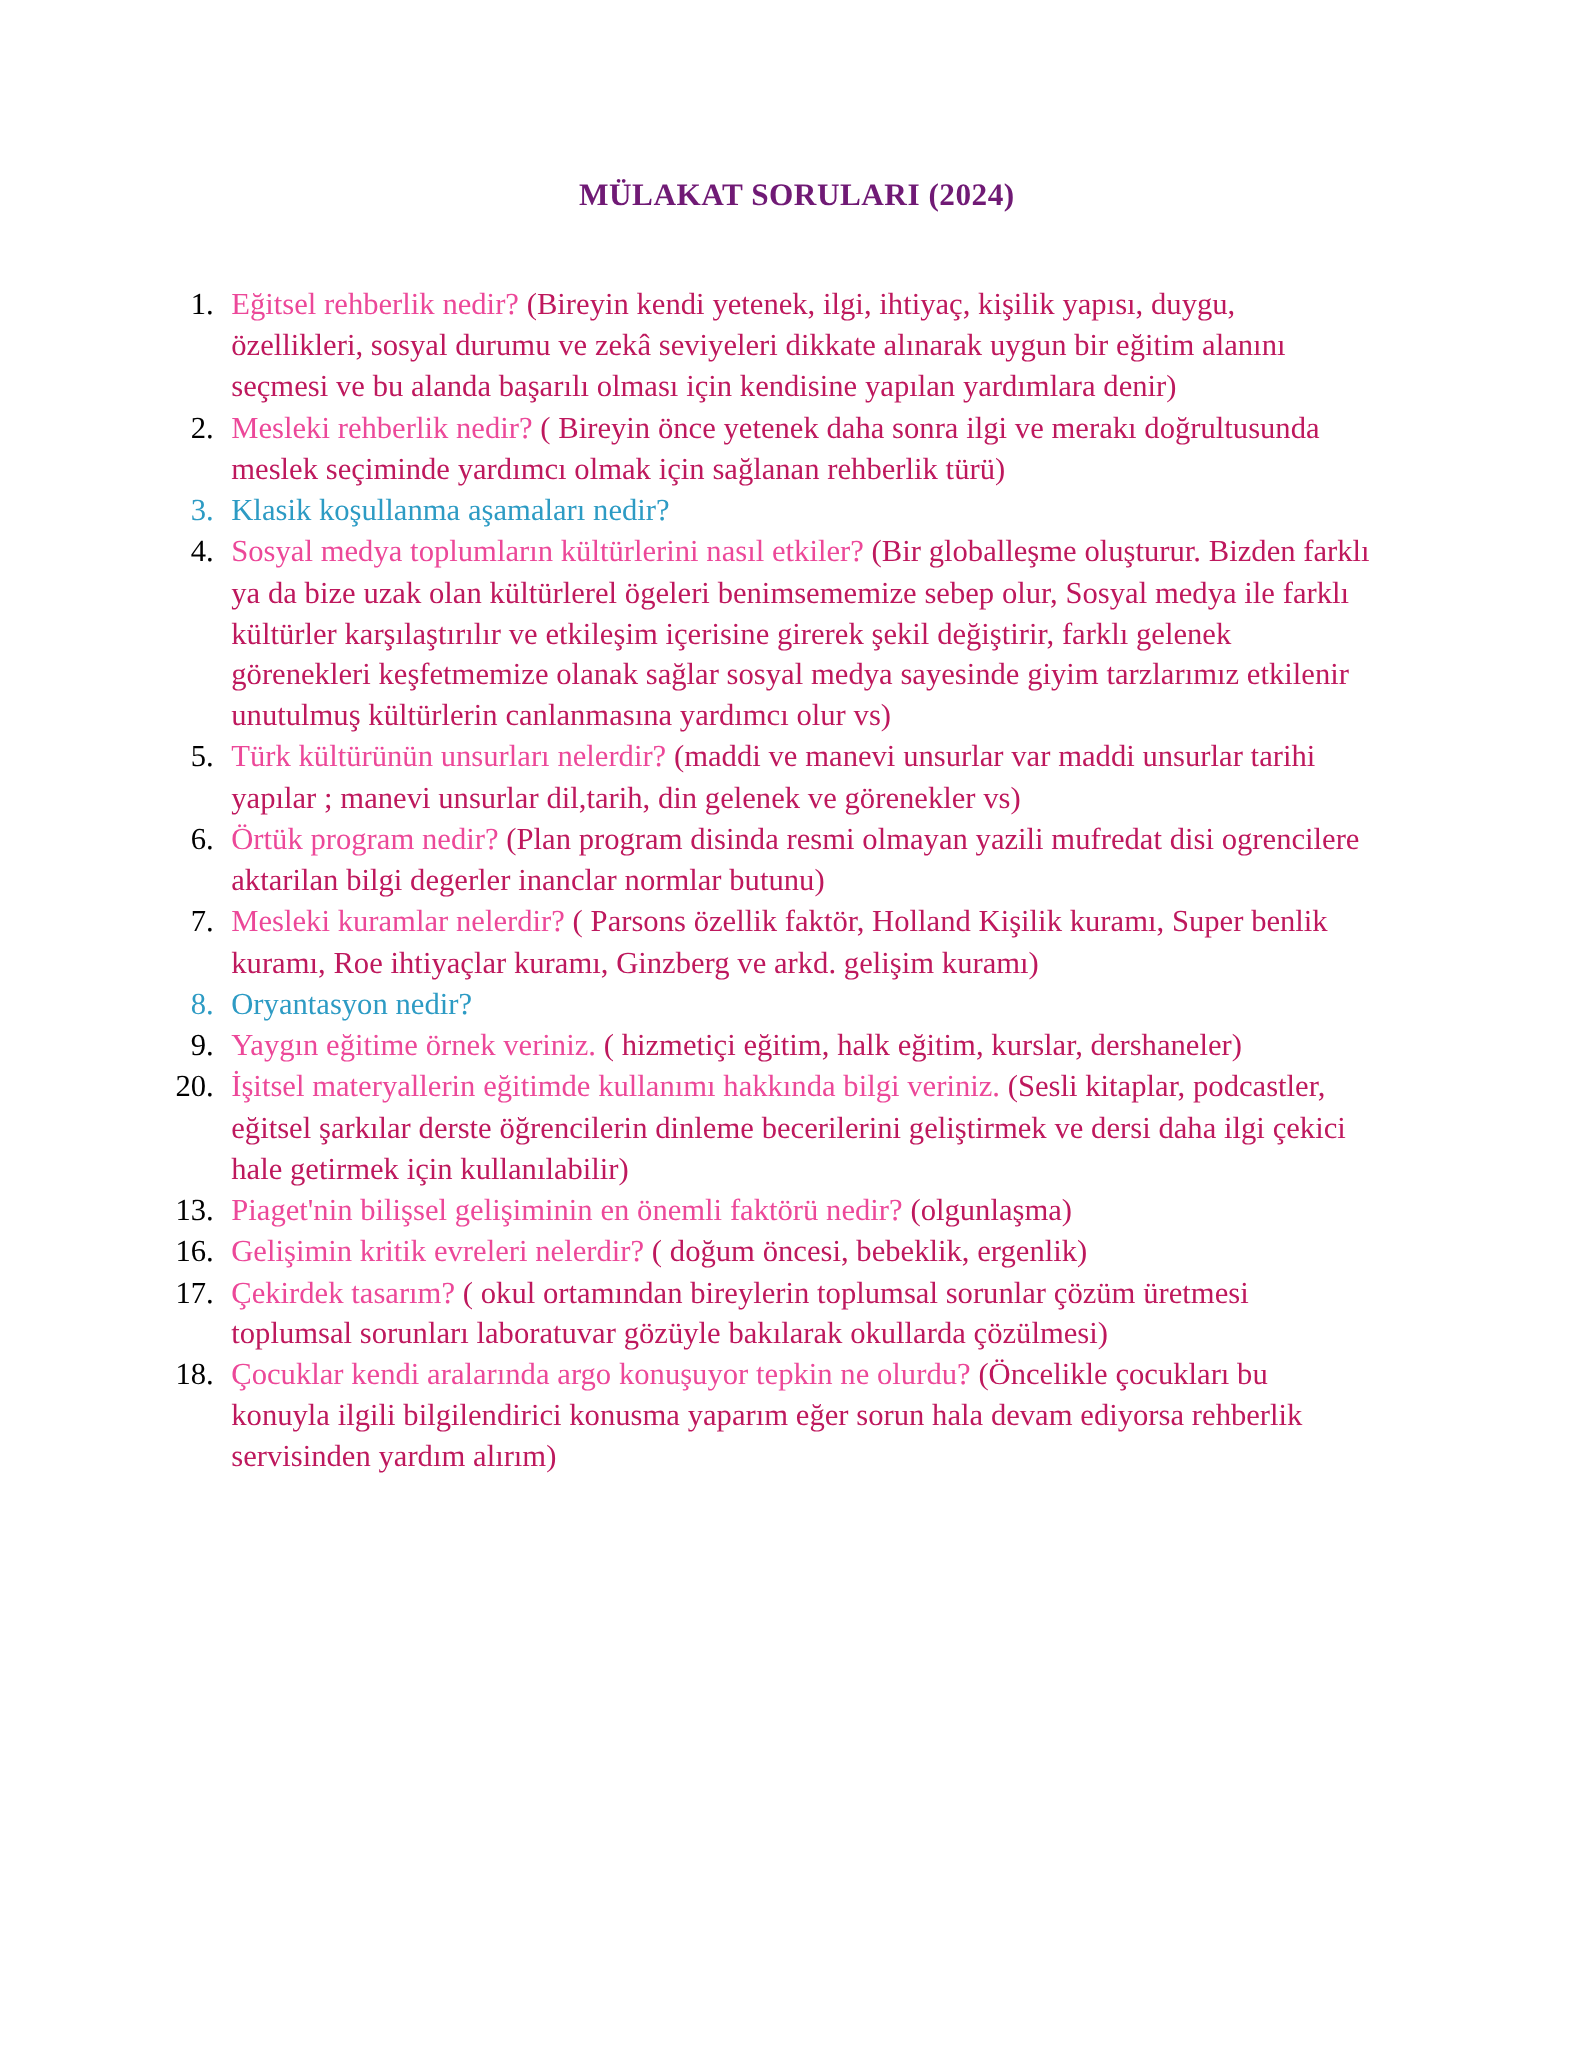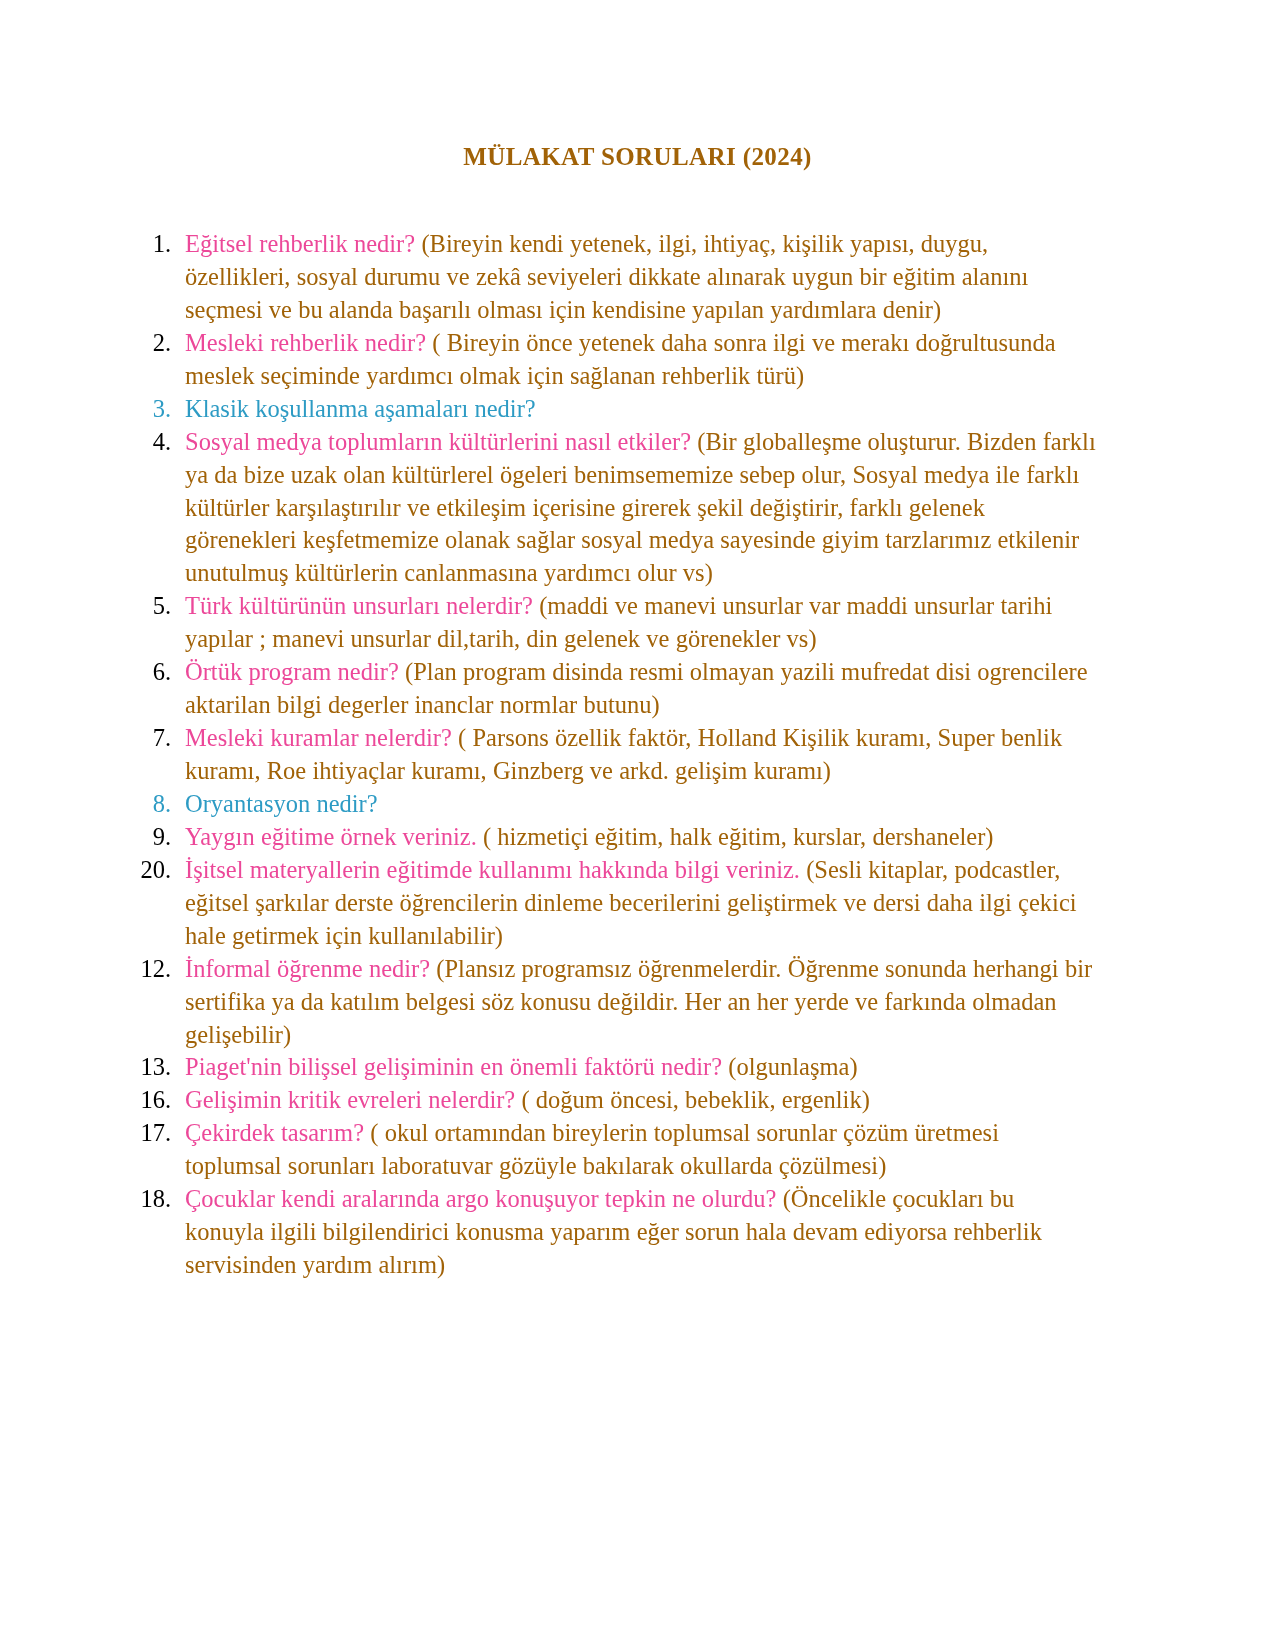--- a/index.html
+++ b/index.html
@@ -22,21 +22,21 @@
     background: #ffffff;
     box-sizing: border-box;
     padding: 0;
     overflow: hidden;
   }
 
   .doc-title {
     text-align: center;
     font-size: 25px;
     font-weight: bold;
-    color: #a16207;
+    color: #701a75;
     letter-spacing: 0.4px;
     margin: 0;
     padding-top: 143px;
   }
 
   .q-list {
     list-style: none;
     margin: 0;
     padding: 0;
     padding-top: 57px;
@@ -62,21 +62,21 @@
     text-align: right;
     padding-right: 7px;
     box-sizing: border-box;
   }
 
   .q-text {
     color: #ec4899;
   }
 
   .q-answer {
-    color: #a16207;
+    color: #be185d;
   }
 
   
   .q-item.teal .q-num,
   .q-item.teal .q-text {
     color: #2D9BC4;
   }
 
   .spacer-bottom {
     height: 210px;
@@ -93,21 +93,20 @@
       <li class="q-item"><span class="q-num">1.</span><span class="q-text">Eğitsel rehberlik nedir? </span><span class="q-answer">(Bireyin kendi yetenek, ilgi, ihtiyaç, kişilik yapısı, duygu, özellikleri, sosyal durumu ve zekâ seviyeleri dikkate alınarak uygun bir eğitim alanını seçmesi ve bu alanda başarılı olması için kendisine yapılan yardımlara denir)</span></li>
       <li class="q-item"><span class="q-num">2.</span><span class="q-text">Mesleki rehberlik nedir? </span><span class="q-answer">( Bireyin önce yetenek daha sonra ilgi ve merakı doğrultusunda meslek seçiminde yardımcı olmak için sağlanan rehberlik türü)</span></li>
       <li class="q-item teal"><span class="q-num">3.</span><span class="q-text">Klasik koşullanma aşamaları nedir?</span></li>
       <li class="q-item"><span class="q-num">4.</span><span class="q-text">Sosyal medya toplumların kültürlerini nasıl etkiler? </span><span class="q-answer">(Bir globalleşme oluşturur. Bizden farklı ya da bize uzak olan  kültürlerel ögeleri benimsememize sebep olur, Sosyal medya ile farklı kültürler karşılaştırılır ve etkileşim içerisine girerek şekil değiştirir, farklı gelenek görenekleri keşfetmemize olanak sağlar sosyal medya sayesinde giyim tarzlarımız etkilenir unutulmuş kültürlerin canlanmasına yardımcı olur vs)</span></li>
       <li class="q-item"><span class="q-num">5.</span><span class="q-text">Türk kültürünün unsurları nelerdir? </span><span class="q-answer">(maddi ve manevi unsurlar var maddi unsurlar tarihi yapılar ; manevi unsurlar dil,tarih, din gelenek ve görenekler vs)</span></li>
       <li class="q-item"><span class="q-num">6.</span><span class="q-text">Örtük program nedir? </span><span class="q-answer">(Plan program disinda resmi olmayan yazili mufredat disi ogrencilere aktarilan bilgi degerler inanclar normlar butunu)</span></li>
       <li class="q-item"><span class="q-num">7.</span><span class="q-text">Mesleki kuramlar nelerdir? </span><span class="q-answer">( Parsons özellik faktör, Holland Kişilik kuramı, Super benlik kuramı, Roe ihtiyaçlar kuramı, Ginzberg ve arkd. gelişim kuramı)</span></li>
       <li class="q-item teal"><span class="q-num">8.</span><span class="q-text">Oryantasyon nedir?</span></li>
       <li class="q-item"><span class="q-num">9.</span><span class="q-text">Yaygın eğitime örnek veriniz. </span><span class="q-answer">( hizmetiçi eğitim, halk eğitim, kurslar, dershaneler)</span></li>
       <li class="q-item"><span class="q-num">20.</span><span class="q-text">İşitsel materyallerin eğitimde kullanımı hakkında bilgi veriniz. </span><span class="q-answer">(Sesli kitaplar, podcastler, eğitsel şarkılar derste öğrencilerin dinleme becerilerini geliştirmek ve dersi daha ilgi çekici hale getirmek için kullanılabilir)</span></li>
-      <li class="q-item"><span class="q-num">12.</span><span class="q-text">İnformal öğrenme nedir? </span><span class="q-answer">(Plansız programsız öğrenmelerdir. Öğrenme sonunda herhangi bir sertifika ya da katılım belgesi söz konusu değildir. Her an her yerde ve farkında olmadan gelişebilir)</span></li>
       <li class="q-item"><span class="q-num">13.</span><span class="q-text">Piaget'nin bilişsel gelişiminin en önemli faktörü nedir? </span><span class="q-answer">(olgunlaşma)</span></li>
       <li class="q-item"><span class="q-num">16.</span><span class="q-text">Gelişimin kritik evreleri nelerdir? </span><span class="q-answer">( doğum öncesi, bebeklik, ergenlik)</span></li>
       <li class="q-item"><span class="q-num">17.</span><span class="q-text">Çekirdek tasarım? </span><span class="q-answer">( okul ortamından bireylerin toplumsal sorunlar çözüm üretmesi toplumsal sorunları laboratuvar gözüyle bakılarak okullarda çözülmesi)</span></li>
       <li class="q-item"><span class="q-num">18.</span><span class="q-text">Çocuklar kendi aralarında argo konuşuyor tepkin ne olurdu? </span><span class="q-answer">(Öncelikle çocukları bu konuyla ilgili bilgilendirici konusma yaparım eğer sorun hala devam ediyorsa rehberlik servisinden yardım alırım)</span></li>
     </ol>
 
   <div class="spacer-bottom"></div>
 
 </div>
 

